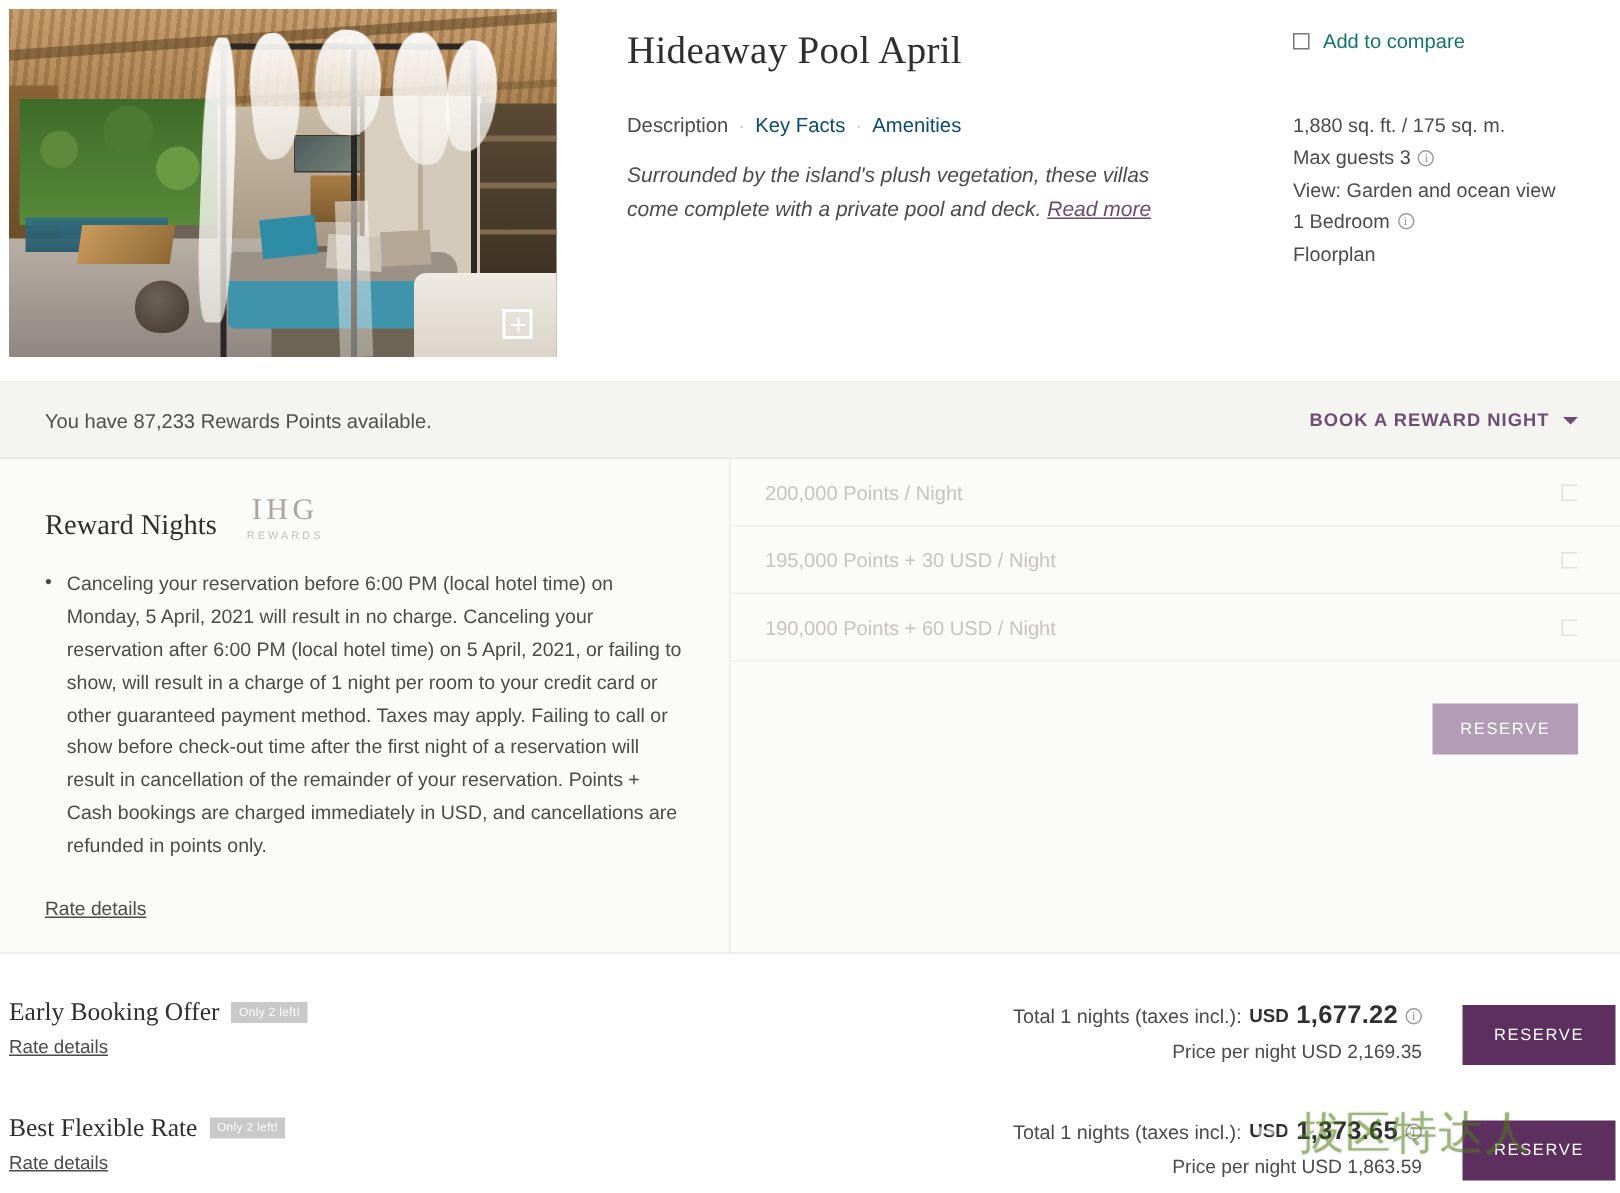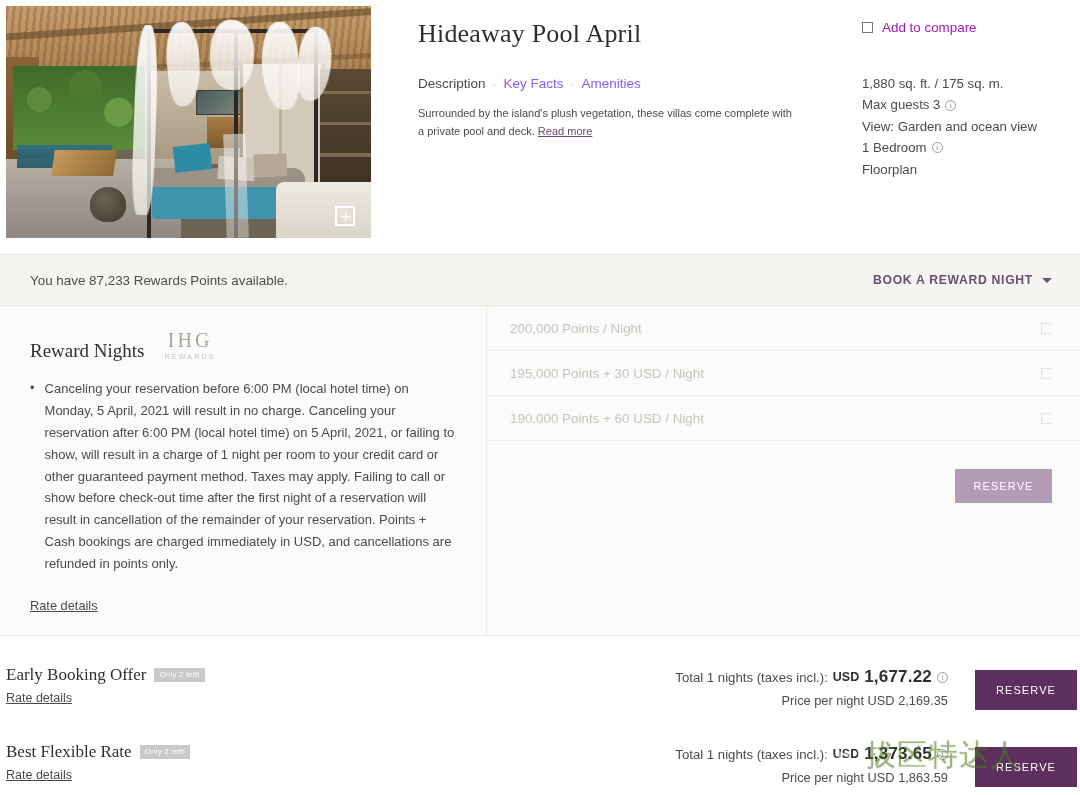--- a/index.html
+++ b/index.html
@@ -144,32 +144,32 @@
   }
   .room-title {
     font-family:"Liberation Serif", serif;
     font-size:26px; font-weight:400; color:#2e2e2e; letter-spacing:.2px;
     line-height:1.2;
   }
   .tabs {
     margin-top:27px; font-size:13.5px; color:#4a4a4a; display:flex; align-items:center; gap:7px;
   }
   .tabs .tab { color:#4a4a4a; cursor:pointer; }
-  .tabs .tab.muted { color:#8b5cf6; }
+  .tabs .tab.muted { color:#0c4a6e; }
   .tabs .dot { color:#c5c2c0; font-size:12px; }
   .desc {
-    margin-top:14px; font-size:11px; line-height:1.62; color:#4b4b4b; max-width:382px;
+    margin-top:14px; font-size:14px; line-height:1.62; color:#4b4b4b; max-width:382px;font-style:italic;
   }
   .read-more {
     color:#6b4a6f; text-decoration:underline; cursor:pointer;
   }
 
   .facts-col { position:absolute; left:862px; top:20px; width:215px; }
   .compare-row {
-    display:flex; align-items:center; gap:9px; font-size:13.4px; color:#a21caf;
+    display:flex; align-items:center; gap:9px; font-size:13.4px; color:#0f766e;
     cursor:pointer;
   }
   .chk {
     width:11px; height:11px; border:1.4px solid #787878; background:#fff; flex:0 0 auto;
   }
   .facts { margin-top:38px; font-size:13.2px; line-height:1.62; color:#4b4b4b; }
   .facts div { display:flex; align-items:center; gap:5px; white-space:nowrap; }
   .ico-i {
     width:11px; height:11px; border-radius:50%; border:1px solid #9b9b9b; color:#8d8d8d;
     font-size:8px; line-height:9px; text-align:center; font-family:"Liberation Serif",serif;

